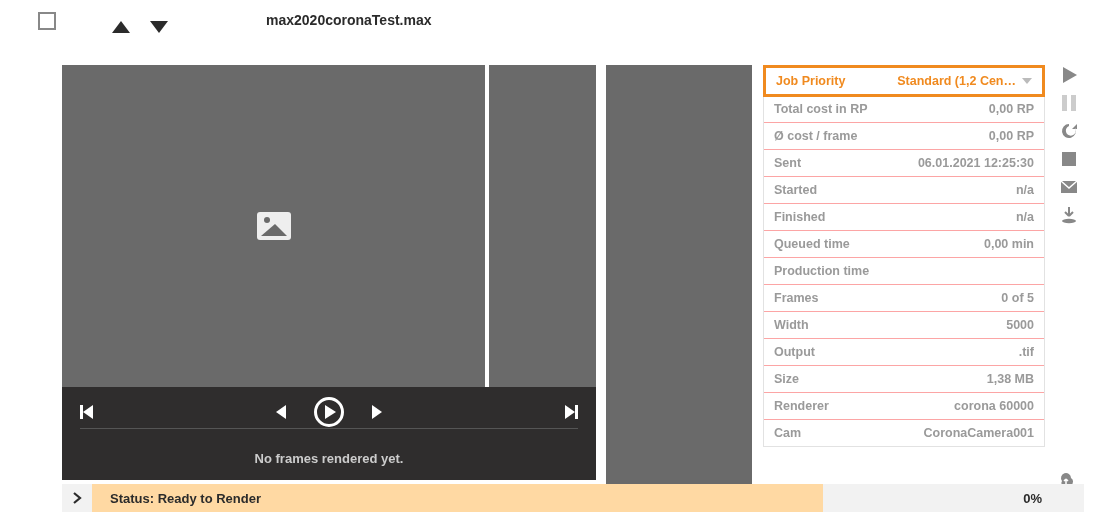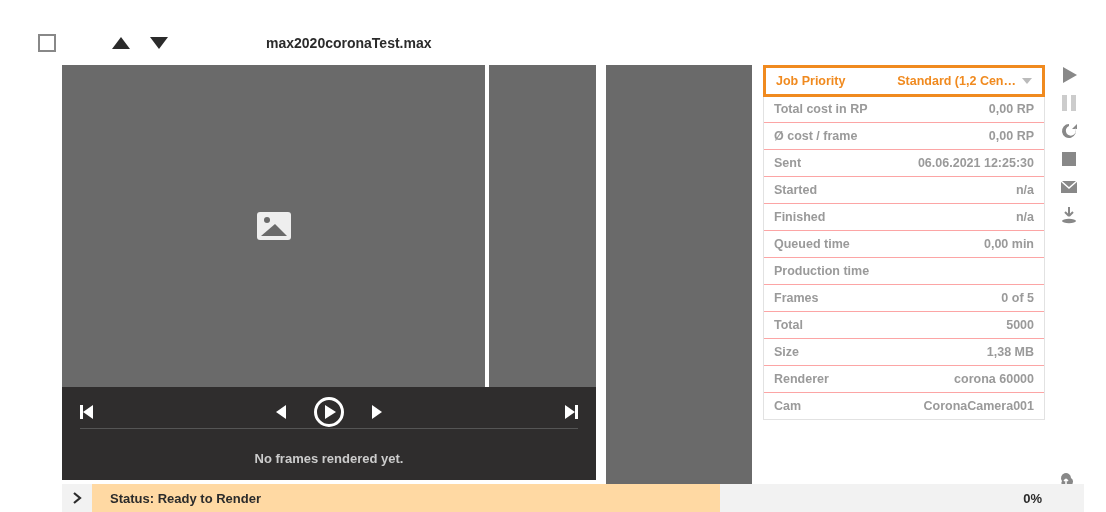--- a/index.html
+++ b/index.html
@@ -12,25 +12,24 @@
     height: 512px;
     overflow: hidden;
   }
 
   .root { position: relative; width: 1106px; height: 512px; }
 
   
   .top-row {
     position: absolute;
     left: 38px;
-    top: 28px;
+    top: 12px;
     width: 1040px;
     height: 30px;
     display: flex;
-    align-items: center;
   }
   .checkbox {
     width: 18px; height: 18px;
     border: 2px solid #888;
     background: #fff;
     cursor: pointer;
   }
   .sort-arrows {
     margin-left: 56px;
     display: flex;
@@ -242,21 +241,21 @@
     height:100%;
     display:flex;
     align-items:center;
   }
   .status-label {
     background: #ffd9a3;
     height:100%;
     display:flex;
     align-items:center;
     padding-left: 18px;
-    width: 628px;
+    width: 731px;
     color:#2b2b2b;
     font-weight: bold;
   }
   .status-pct {
     margin-left:auto;
     padding-right: 42px;
     color:#2b2b2b;
     font-weight: bold;
   }
 </style>
@@ -324,21 +323,21 @@
     <div class="info-row">
         <span class="label">Total cost in RP</span>
         <span class="value">0,00 RP</span>
       </div>
     <div class="info-row">
         <span class="label">Ø cost / frame</span>
         <span class="value">0,00 RP</span>
       </div>
     <div class="info-row">
         <span class="label">Sent</span>
-        <span class="value">06.06.2021 12:25:30</span>
+        <span class="value">06.01.2021 12:25:30</span>
       </div>
     <div class="info-row">
         <span class="label">Started</span>
         <span class="value">n/a</span>
       </div>
     <div class="info-row">
         <span class="label">Finished</span>
         <span class="value">n/a</span>
       </div>
     <div class="info-row">
@@ -347,22 +346,26 @@
       </div>
     <div class="info-row">
         <span class="label">Production time</span>
         <span class="value"></span>
       </div>
     <div class="info-row">
         <span class="label">Frames</span>
         <span class="value">0 of 5</span>
       </div>
     <div class="info-row">
-        <span class="label">Total</span>
+        <span class="label">Width</span>
         <span class="value">5000</span>
+      </div>
+    <div class="info-row">
+        <span class="label">Output</span>
+        <span class="value">.tif</span>
       </div>
     <div class="info-row">
         <span class="label">Size</span>
         <span class="value">1,38 MB</span>
       </div>
     <div class="info-row">
         <span class="label">Renderer</span>
         <span class="value">corona 60000</span>
       </div>
     <div class="info-row">

